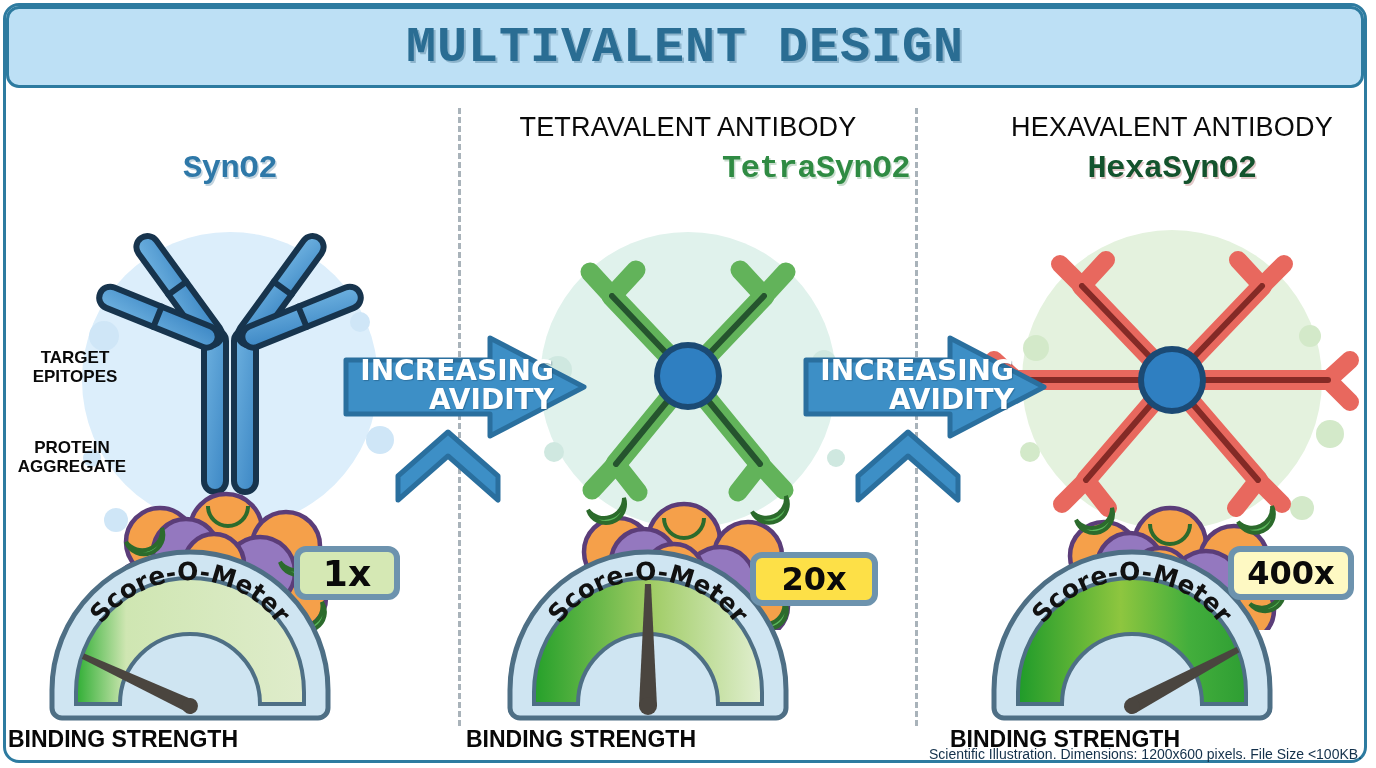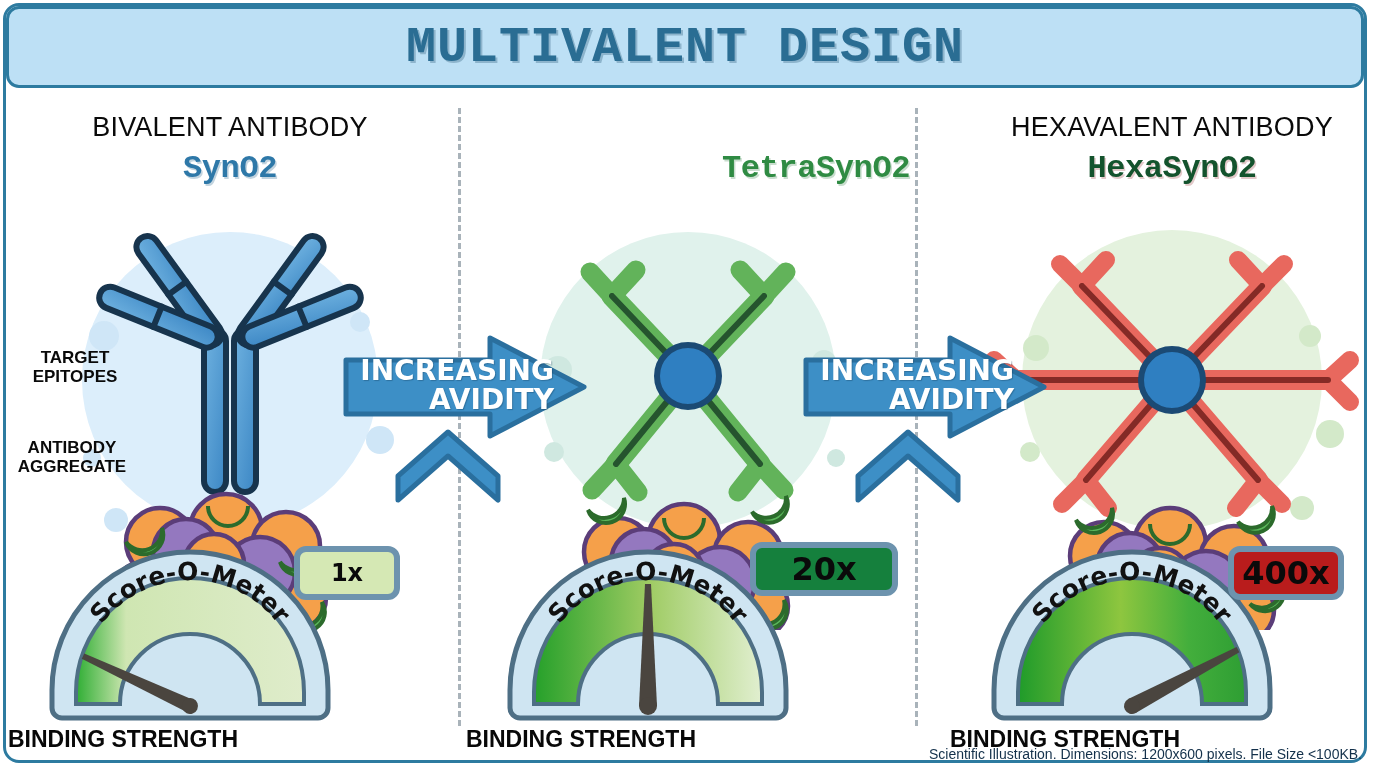--- a/index.html
+++ b/index.html
@@ -72,21 +72,20 @@
   <div class="frame"></div>
 
   <div class="banner">
     <div class="banner-title">MULTIVALENT DESIGN</div>
   </div>
 
   <div class="divider" id="div0"></div>
   <div class="divider" id="div1"></div>
 
   <div class="col" id="col0">
-    <div class="col-head">BIVALENT ANTIBODY</div>
     <div class="col-sub" id="sub0">SynO2</div>
 
     <div class="art">
       <svg width="444" height="440" viewBox="0 0 444 440">
         <defs>
           <linearGradient id="armB" x1="0" y1="0" x2="1" y2="1">
             <stop offset="0" stop-color="#6fb2e0"></stop>
               <stop offset="1" stop-color="#3b86c4"></stop>
           </linearGradient>
           <radialGradient id="hubG" cx="0.35" cy="0.3" r="0.8">
@@ -149,21 +148,21 @@
         </g>
       </svg>
 
       <div style="position:absolute;left:8px;top:158px;width:118px;text-align:center;
                   font-size:17px;font-weight:bold;line-height:1.12;color:#0a0a0a;">
         <div>TARGET</div>
         <div>EPITOPES</div>
       </div>
       <div style="position:absolute;left:0px;top:248px;width:128px;text-align:center;
                   font-size:17px;font-weight:bold;line-height:1.12;color:#0a0a0a;">
-        <div>ANTIBODY</div>
+        <div>PROTEIN</div>
         <div>AGGREGATE</div>
       </div>
     </div>
 
     <div class="gauge-wrap">
       <svg width="444" height="190" viewBox="0 0 444 190">
         <defs>
           <linearGradient id="g0" x1="0" y1="0" x2="1" y2="0">
             <stop offset="0" stop-color="#2fae34"></stop>
             <stop offset="0.22" stop-color="#cfe6b2"></stop>
@@ -177,27 +176,28 @@
           <textPath href="#arcTxt0" startOffset="50%" text-anchor="middle">Score-O-Meter</textPath>
         </text>
         <g transform="translate(182,166) rotate(-155)">
           <path d="M0 -7 L118 -3 L118 3 L0 7 Z" fill="#4a453f"></path>
           <circle cx="0" cy="0" r="8" fill="#4a453f"></circle>
         </g>
       </svg>
       <div style="position:absolute;left:286px;top:6px;width:106px;height:54px;
                   background:#d5e8b4;border:6px solid #6d93ae;border-radius:12px;
                   display:flex;align-items:center;justify-content:center;box-sizing:border-box;">
-        <span style="font-size:24px;font-weight:bold;color:#0a0a0a;font-family:'DejaVu Sans',sans-serif;">1x</span>
+        <span style="font-size:36px;font-weight:bold;color:#0a0a0a;font-family:'DejaVu Sans',sans-serif;">1x</span>
       </div>
       <div class="bind-label">BINDING STRENGTH</div>
     </div>
   </div>
 
   <div class="col" id="col1">
+    <div class="col-head">TETRAVALENT ANTIBODY</div>
     <div class="col-sub" id="sub1">TetraSynO2</div>
 
     <div class="art">
       <svg width="444" height="440" viewBox="0 0 444 440">
         <circle cx="222" cy="190" r="148" fill="#e0f2ec"></circle>
         <circle cx="92" cy="180" r="14" fill="#cfe8e0"></circle>
         <circle cx="358" cy="172" r="12" fill="#cfe8e0"></circle>
         <circle cx="88" cy="262" r="10" fill="#cfe8e0"></circle>
         <circle cx="370" cy="268" r="9" fill="#cfe8e0"></circle>
 
@@ -255,22 +255,22 @@
         <path d="M44 150 A 138 138 0 0 1 320 150 L320 168 A10 10 0 0 1 310 178 L54 178 A10 10 0 0 1 44 168 Z" fill="#cfe5f2" stroke="#4e6f85" stroke-width="5"></path>
         <path d="M68 152 A 114 114 0 0 1 296 152 L296 164 L252 164 A70 70 0 0 0 112 164 L68 164 Z" fill="url(#g1)" stroke="#4e6f85" stroke-width="4"></path>
         <text font-size="25" font-weight="bold" fill="#111" font-family="DejaVu Sans, sans-serif">
           <textPath href="#arcTxt1" startOffset="50%" text-anchor="middle">Score-O-Meter</textPath>
         </text>
         <g transform="translate(182,166) rotate(-90)">
           <path d="M0 -9 L122 -3 L122 3 L0 9 Z" fill="#4a453f"></path>
           <circle cx="0" cy="0" r="9" fill="#4a453f"></circle>
         </g>
       </svg>
-      <div style="position:absolute;left:284px;top:2px;width:148px;height:54px;
-                  background:#15803d;border:6px solid #6d93ae;border-radius:12px;
+      <div style="position:absolute;left:284px;top:12px;width:128px;height:54px;
+                  background:#fde047;border:6px solid #6d93ae;border-radius:12px;
                   display:flex;align-items:center;justify-content:center;box-sizing:border-box;">
         <span style="font-size:32px;font-weight:bold;color:#0a0a0a;font-family:'DejaVu Sans',sans-serif;">20x</span>
       </div>
       <div class="bind-label">BINDING STRENGTH</div>
     </div>
   </div>
 
   <div class="col" id="col2">
     <div class="col-head">HEXAVALENT ANTIBODY</div>
     <div class="col-sub" id="sub2">HexaSynO2</div>
@@ -345,22 +345,22 @@
         <path d="M44 150 A 138 138 0 0 1 320 150 L320 168 A10 10 0 0 1 310 178 L54 178 A10 10 0 0 1 44 168 Z" fill="#cfe5f2" stroke="#4e6f85" stroke-width="5"></path>
         <path d="M68 152 A 114 114 0 0 1 296 152 L296 164 L252 164 A70 70 0 0 0 112 164 L68 164 Z" fill="url(#g2)" stroke="#4e6f85" stroke-width="4"></path>
         <text font-size="25" font-weight="bold" fill="#111" font-family="DejaVu Sans, sans-serif">
           <textPath href="#arcTxt2" startOffset="50%" text-anchor="middle">Score-O-Meter</textPath>
         </text>
         <g transform="translate(182,166) rotate(-28)">
           <path d="M0 -8 L120 -3 L120 3 L0 8 Z" fill="#4a453f"></path>
           <circle cx="0" cy="0" r="8" fill="#4a453f"></circle>
         </g>
       </svg>
-      <div style="position:absolute;left:278px;top:6px;width:116px;height:54px;
-                  background:#b91c1c;border:6px solid #6d93ae;border-radius:12px;
+      <div style="position:absolute;left:278px;top:6px;width:126px;height:54px;
+                  background:#fef9c3;border:6px solid #6d93ae;border-radius:12px;
                   display:flex;align-items:center;justify-content:center;box-sizing:border-box;">
         <span style="font-size:32px;font-weight:bold;color:#0a0a0a;font-family:'DejaVu Sans',sans-serif;">400x</span>
       </div>
       <div class="bind-label">BINDING STRENGTH</div>
     </div>
   </div>
 
   <div class="arrow" id="arrow0">
     <svg width="250" height="175" viewBox="0 0 250 175">
       <path d="M6 30 L150 30 L150 8 L244 57 L150 106 L150 84 L6 84 Z" fill="#3d8fc6" stroke="#2a6f9e" stroke-width="5" stroke-linejoin="round"></path>

